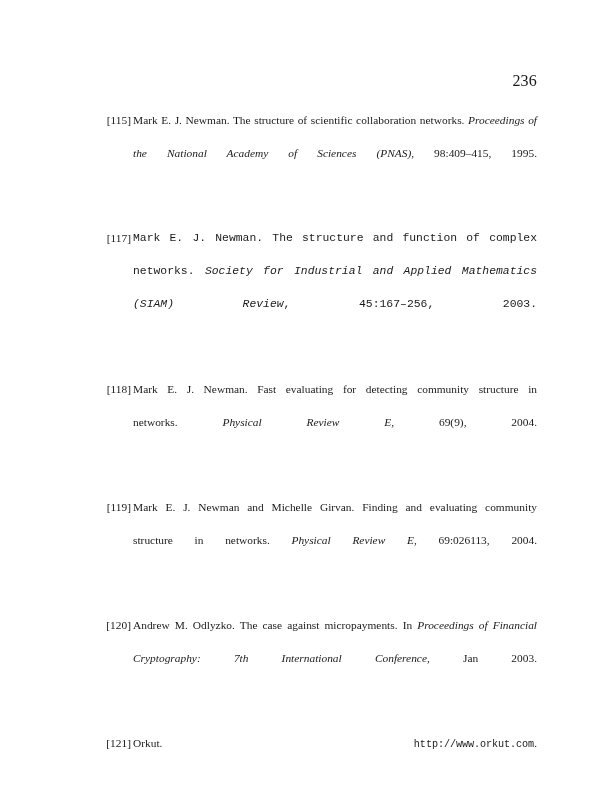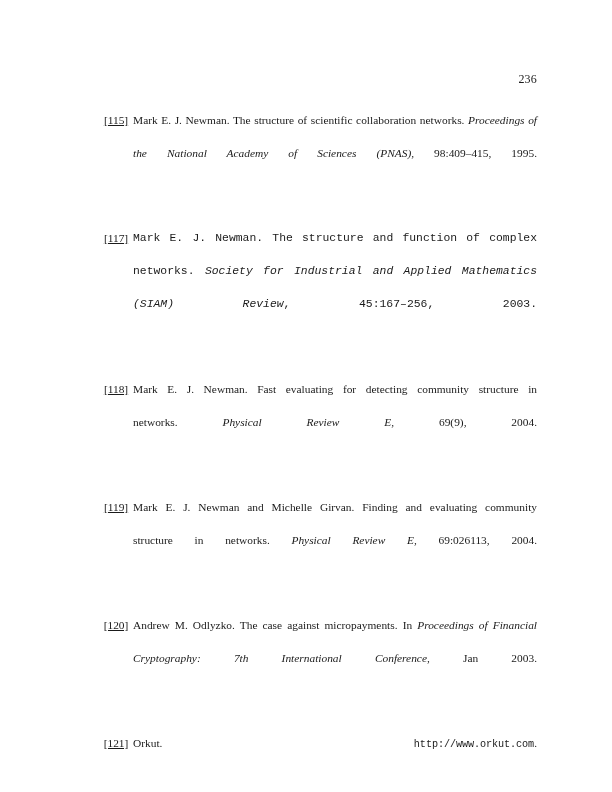--- a/index.html
+++ b/index.html
@@ -14,21 +14,21 @@
     height: 792px;
     background: #ffffff;
     overflow: hidden;
     font-family: "Liberation Serif", "DejaVu Serif", serif;
     color: #1a1a1a;
   }
   .folio {
     position: absolute;
     top: 72px;
     right: 75px;
-    font-size: 12px;
+    font-size: 16px;
     letter-spacing: 0.2px;
     color: #1a1a1a;
   }
   .biblist {
     position: absolute;
     top: 104px;
     left: 101px;
     width: 436px;
   }
   .entry {
@@ -44,23 +44,22 @@
   .entry:last-child {
     margin-bottom: 0;
   }
   .entry .label {
     position: absolute;
     left: 0;
     top: 0;
     width: 30px;
     font-size: 11.4px;
     line-height: 33px;
-    text-align: center;
+    text-align: right;
     white-space: nowrap;
-    text-decoration: underline;
   }
   .entry .body {
     display: block;
     text-align: justify;
     text-justify: inter-word;
     hyphens: manual;
   }
   
   .entry .body::after {
     content: "";

